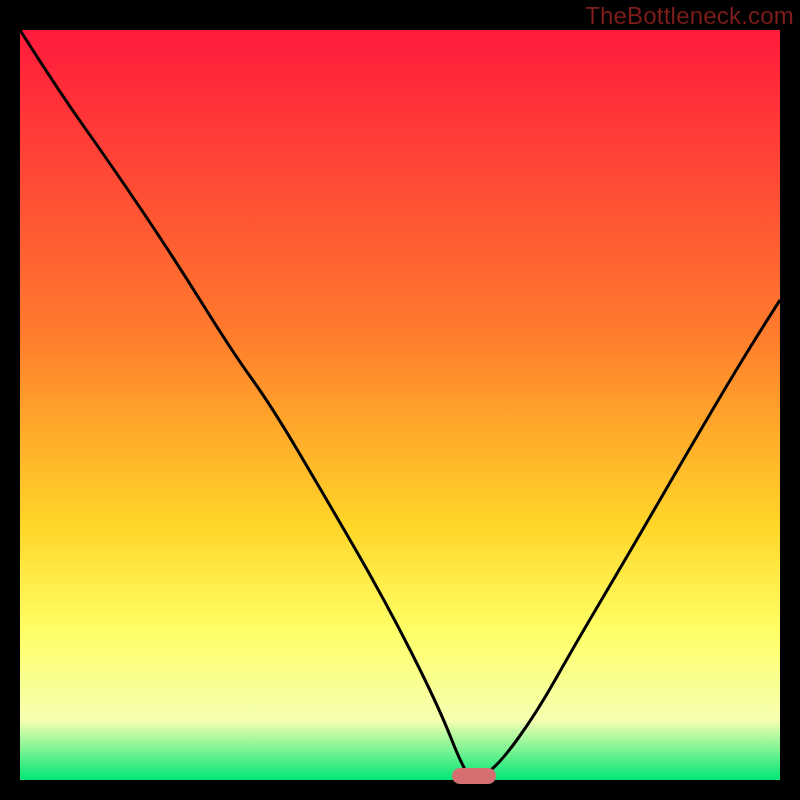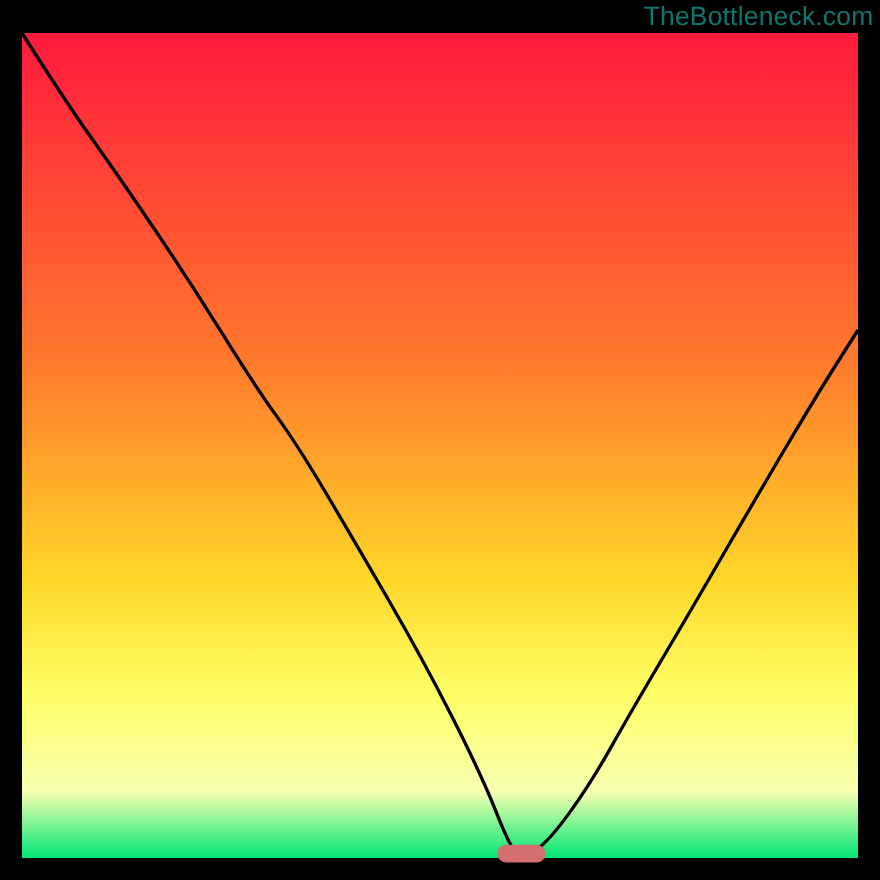--- a/index.html
+++ b/index.html
@@ -13,21 +13,21 @@
   }
   .frame {
     position: relative;
     width: 800px;
     height: 800px;
   }
   .watermark {
     position: absolute;
     top: 2px;
     right: 6px;
-    color: #0f766e;
+    color: #7f1d1d;
     font-size: 24px;
     letter-spacing: 0.2px;
     z-index: 4;
   }
   svg.plot {
     position: absolute;
     top: 0;
     left: 0;
     width: 800px;
     height: 800px;

